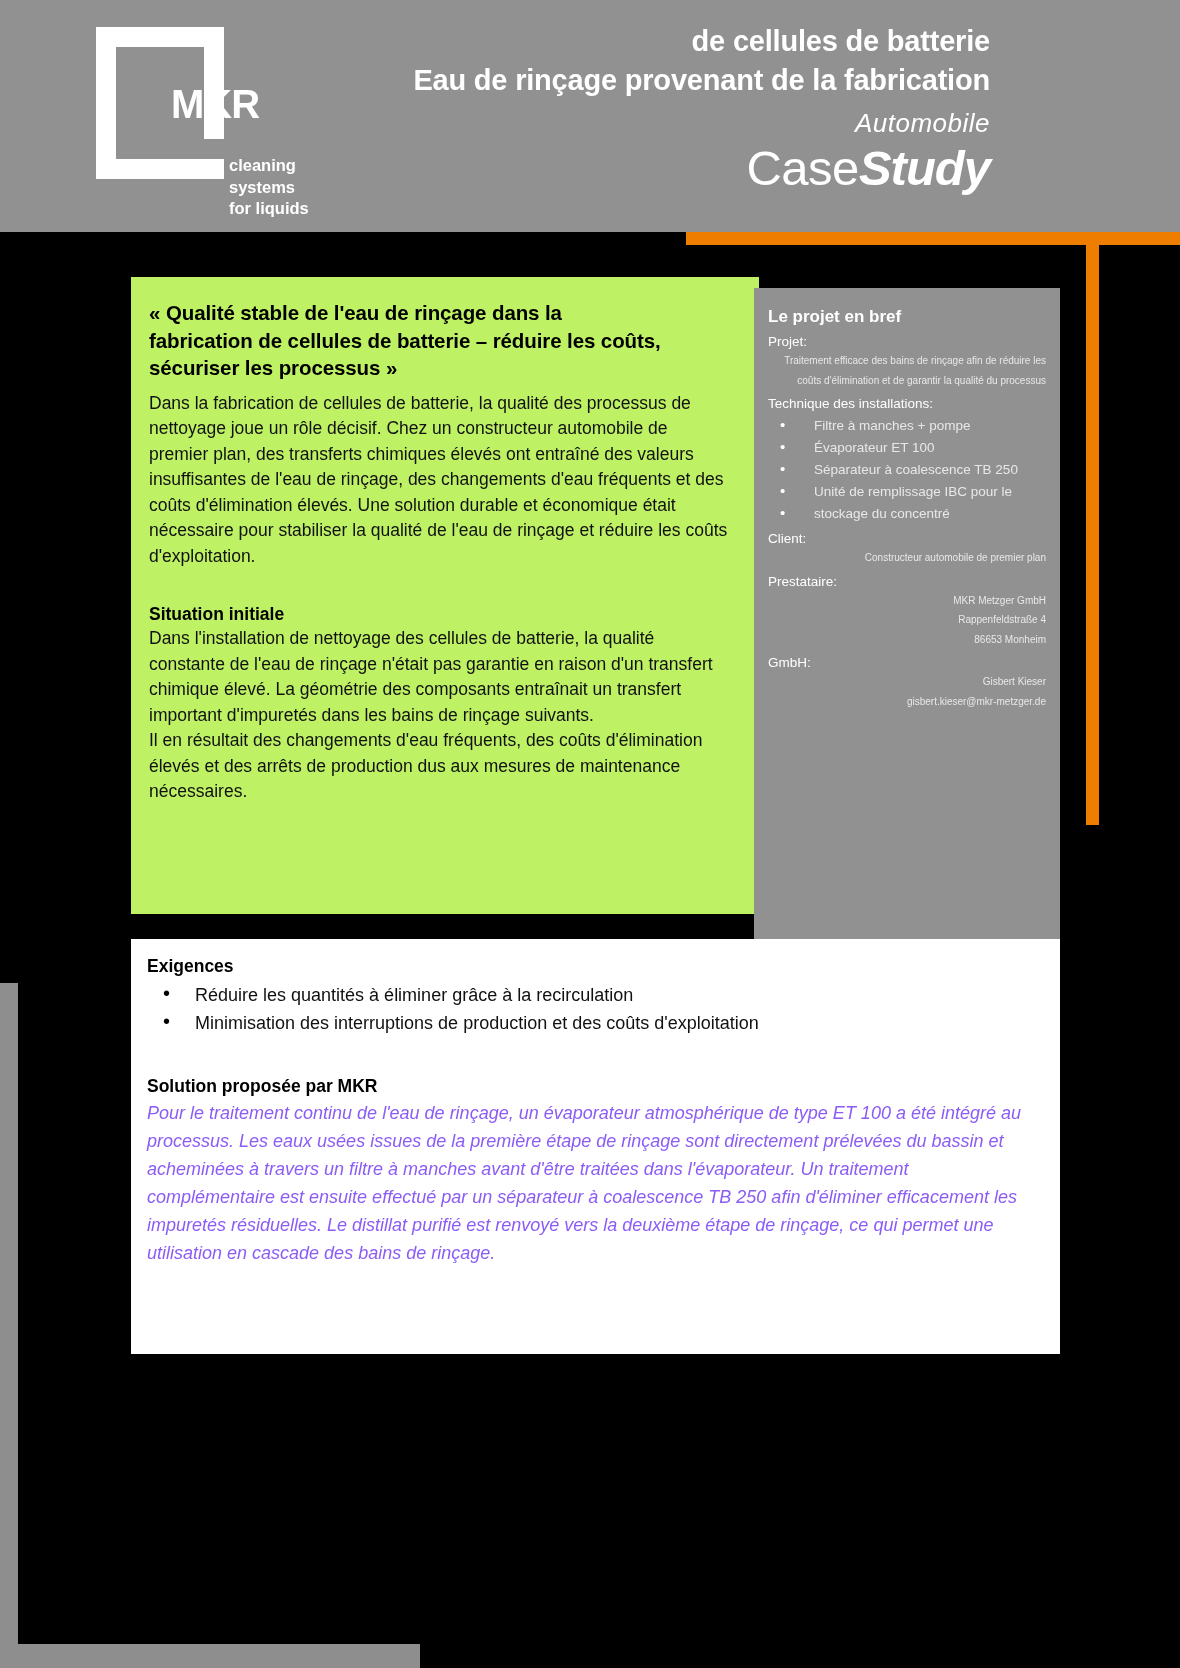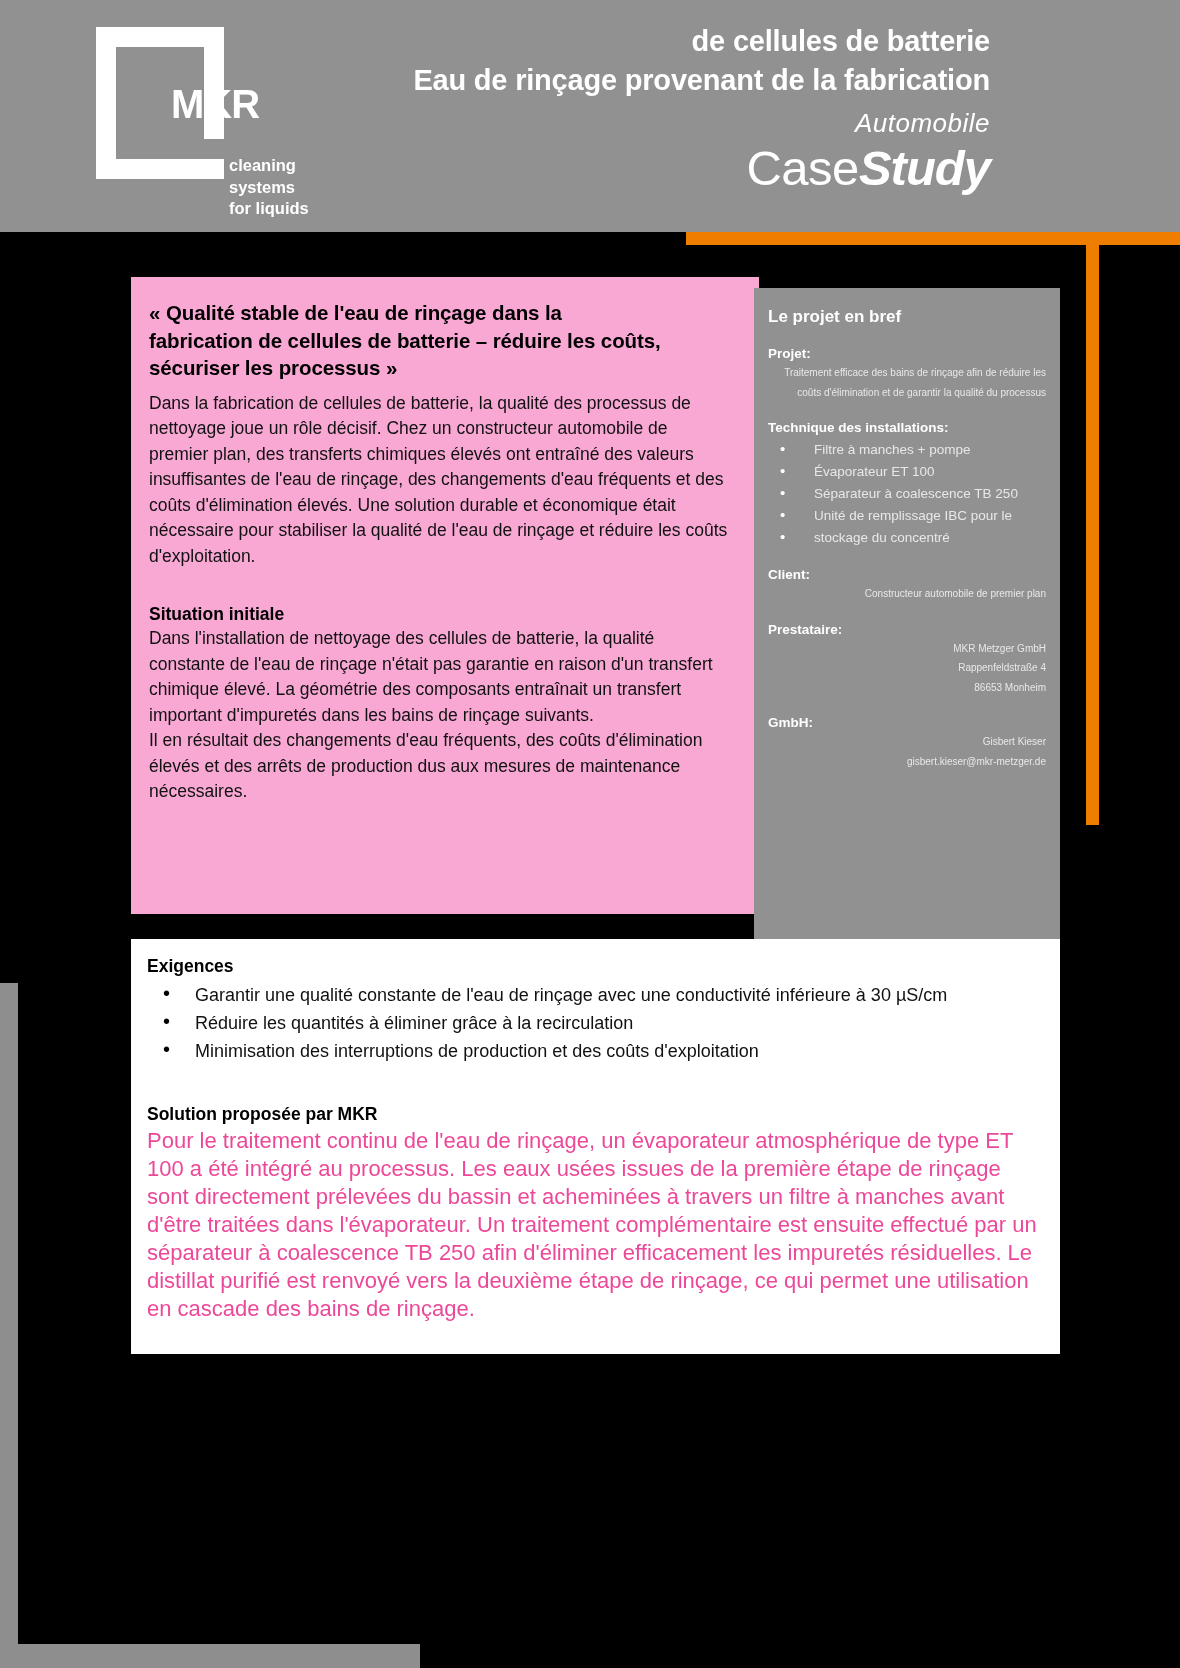--- a/index.html
+++ b/index.html
@@ -63,21 +63,21 @@
     background:#ef7d00;
   }
   .orange-bar-right{
     position:absolute; left:1086px; top:245px; width:13px; height:580px;
     background:#ef7d00;
   }
 
   
   .panel-top{
     position:absolute; left:131px; top:277px; width:628px; height:637px;
-    background:#f9a8d4;
+    background:#bef264;
   }
   .panel-top .inner{ padding:22px 30px 0 18px; }
   .quote-head{
     font-size:20.5px; font-weight:700; line-height:27.5px; color:#000;
     letter-spacing:-0.1px;
   }
   .body-par{
     margin-top:9px;
     font-size:17.5px; line-height:25.5px; color:#111; font-weight:400;
   }
@@ -89,21 +89,21 @@
     font-size:17.5px; line-height:25.5px; color:#111;
   }
 
   
   .side-card{
     position:absolute; left:754px; top:288px; width:306px; height:670px;
     background:#919191; color:#fff;
     padding:18px 14px 0 14px;
   }
   .side-title{ font-size:17px; font-weight:700; line-height:22px; color:#fff; }
-  .side-lbl{ margin-top:16px; font-size:13.5px; font-weight:700; color:#fff; line-height:19px; }
+  .side-lbl{ margin-top:4px; font-size:13.5px; font-weight:400; color:#fff; line-height:19px; }
   .side-txt{ font-size:10px; font-weight:400; line-height:19.5px; color:#e8e8e8;text-align:right; }
   ul.side-list{ list-style:none; margin-top:2px; }
   ul.side-list li{
     position:relative; padding-left:46px;
     font-size:13.5px; line-height:22px; color:#e8e8e8;
     text-align:justify;
   }
   ul.side-list li::before{
     content:"\2022"; position:absolute; left:12px; top:-1px; font-size:15px; color:#fff;
   }
@@ -117,21 +117,21 @@
   .req-head{ font-size:17.5px; font-weight:700; color:#000; line-height:25px; }
   ul.req-list{ list-style:none; margin-top:2px; }
   ul.req-list li{
     position:relative; padding-left:48px;
     font-size:18px; line-height:28px; color:#111;
   }
   ul.req-list li::before{
     content:"\2022"; position:absolute; left:16px; top:-2px; font-size:20px; color:#000;
   }
   .sol-head{ margin-top:36px; font-size:17.5px; font-weight:700; color:#000; line-height:26px;}
-  .sol-body{ font-size:22px; line-height:28px; color:#ec4899; }
+  .sol-body{ font-size:18px; line-height:28px; color:#8b5cf6;font-style:italic; }
 
   
   .edge-left{
     position:absolute; left:0; top:983px; width:18px; height:661px; background:#8e8e8e;
   }
   .edge-bottom{
     position:absolute; left:0; top:1644px; width:420px; height:24px; background:#8e8e8e;
   }
 </style>
 </head>
@@ -207,21 +207,20 @@
 
   <div class="side-lbl">GmbH:</div>
   <div class="side-txt">Gisbert Kieser</div>
   <div class="side-txt">gisbert.kieser@mkr-metzger.de</div>
 </div>
 
 <div class="panel-bot">
   <div class="inner">
     <div class="req-head">Exigences</div>
     <ul class="req-list">
-      <li>Garantir une qualité constante de l'eau de rinçage avec une conductivité inférieure à 30 µS/cm</li>
       <li>Réduire les quantités à éliminer grâce à la recirculation</li>
       <li>Minimisation des interruptions de production et des coûts d'exploitation</li>
     </ul>
 
     <div class="sol-head">Solution proposée par MKR</div>
     <p class="sol-body">Pour le traitement continu de l'eau de rinçage, un évaporateur atmosphérique de type ET 100 a été intégré au processus. Les eaux usées issues de la première étape de rinçage sont directement prélevées du bassin et acheminées à travers un filtre à manches avant d'être traitées dans l'évaporateur. Un traitement complémentaire est ensuite effectué par un séparateur à coalescence TB 250 afin d'éliminer efficacement les impuretés résiduelles. Le distillat purifié est renvoyé vers la deuxième étape de rinçage, ce qui permet une utilisation en cascade des bains de rinçage.</p>
   </div>
 </div>
 
 <div class="edge-left"></div>

